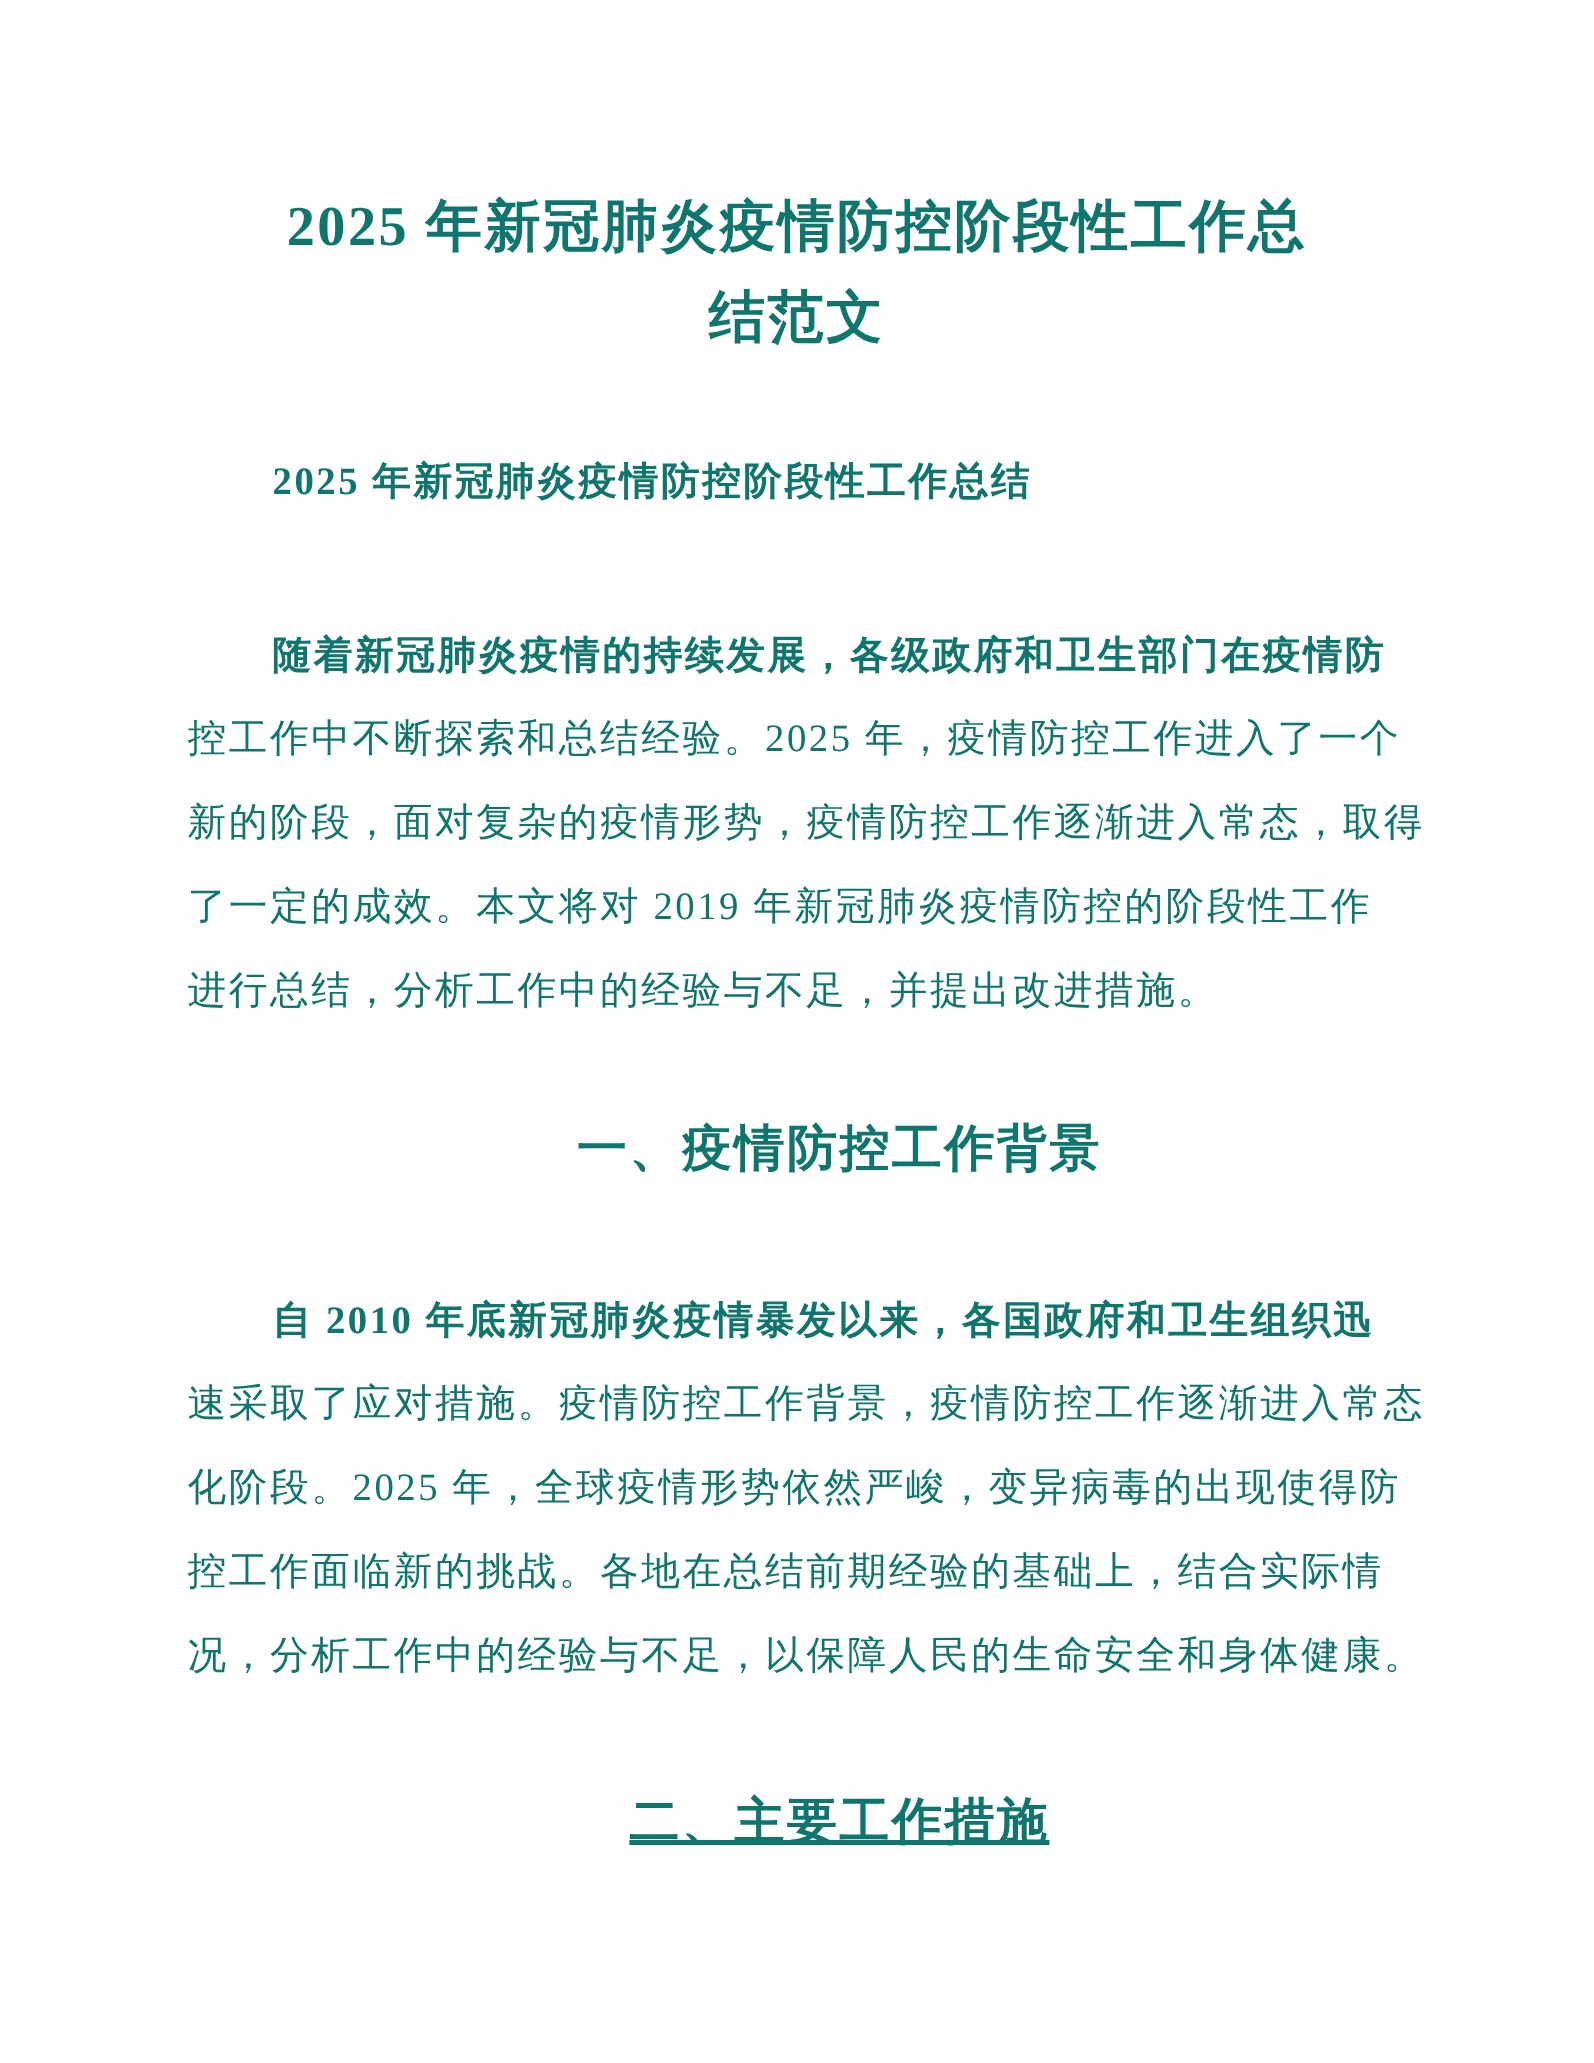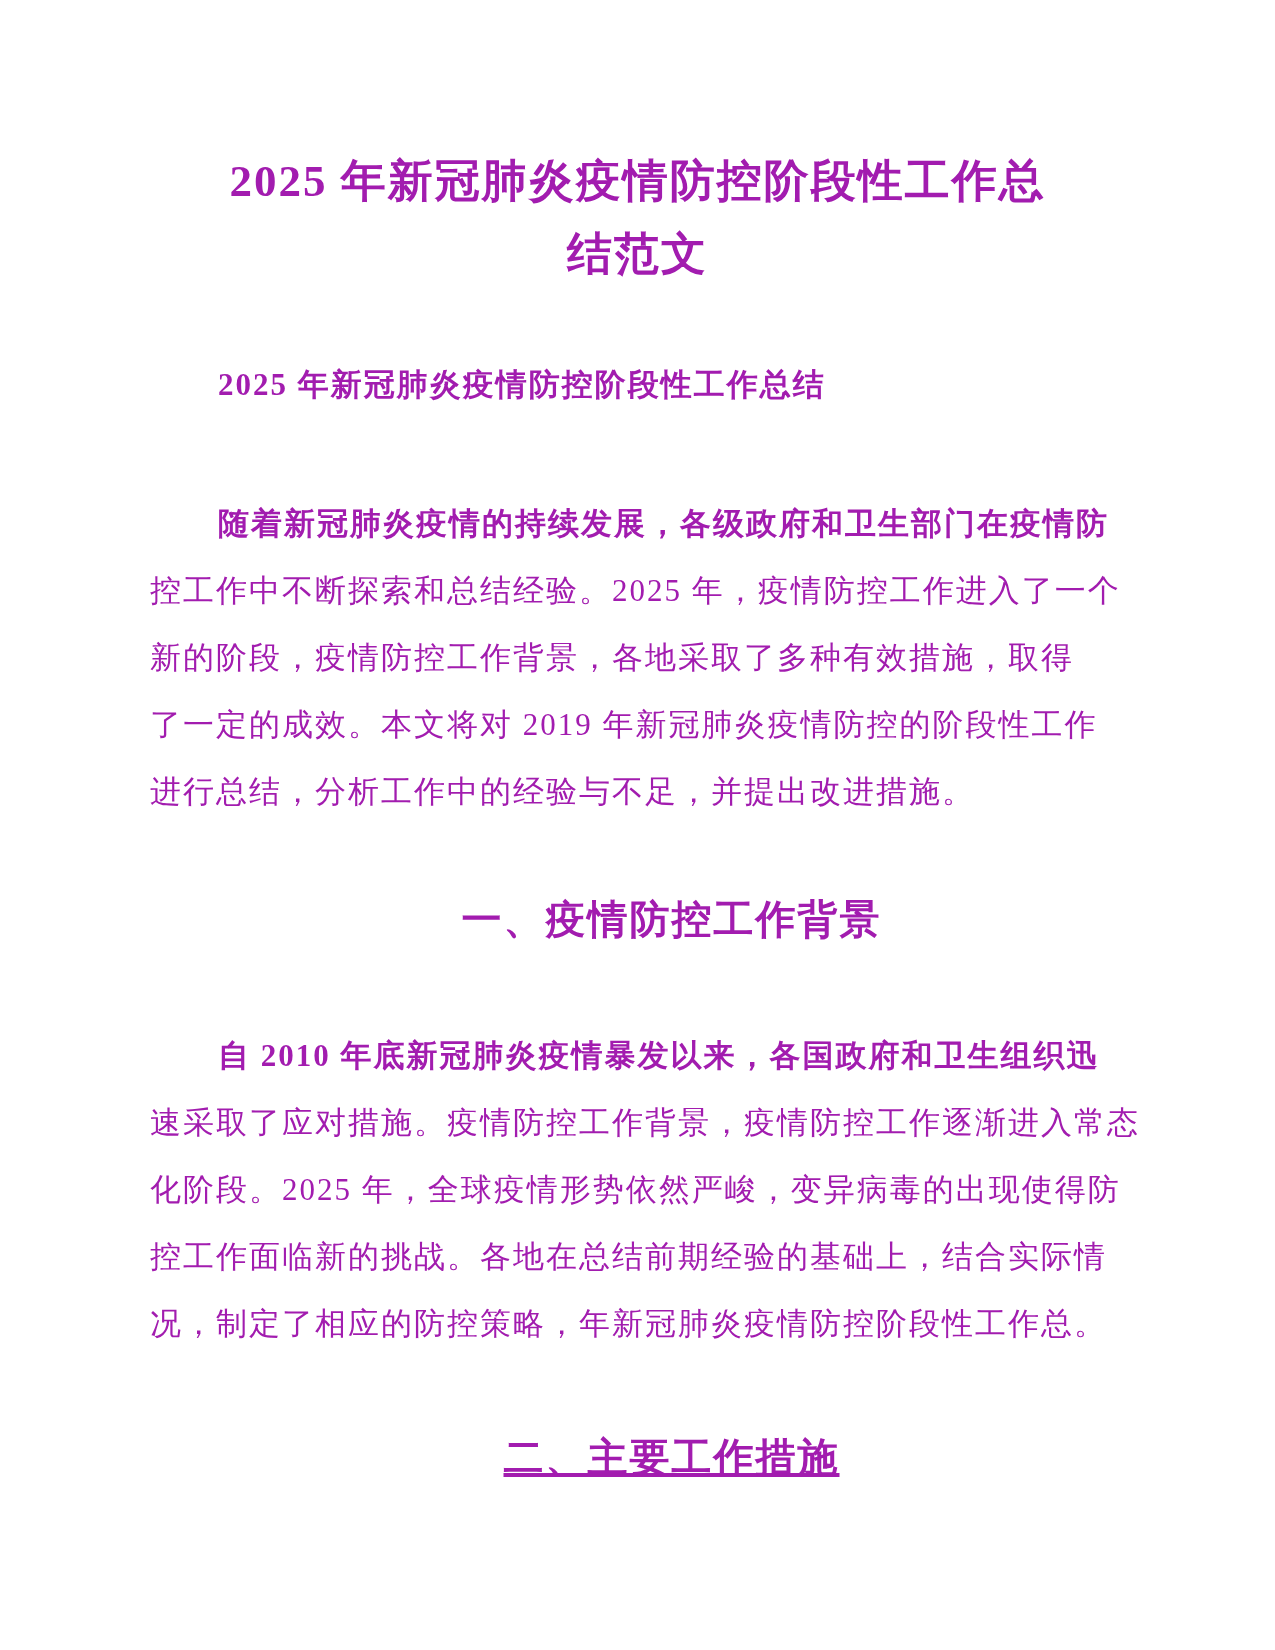--- a/index.html
+++ b/index.html
@@ -5,21 +5,21 @@
   html, body {
     margin: 0;
     padding: 0;
     background: #ffffff;
   }
   .page {
     position: relative;
     width: 1275px;
     height: 1541px;
     background: #ffffff;
-    color: #a21caf;
+    color: #0f766e;
     box-sizing: border-box;
     padding: 0 150px;
     overflow: hidden;
     font-family: "Liberation Serif", "DejaVu Serif", serif;
   }
   .doc-title {
     margin: 0;
     padding-top: 145px;
     text-align: center;
     font-weight: bold;
@@ -77,30 +77,30 @@
   <h1 class="doc-title">
     <span class="title-line">2025 年新冠肺炎疫情防控阶段性工作总</span>
     <span class="title-line">结范文</span>
   </h1>
 
   <p class="subtitle">2025 年新冠肺炎疫情防控阶段性工作总结</p>
 
   <div class="para" id="para-1">
       <div class="line first-line">随着新冠肺炎疫情的持续发展，各级政府和卫生部门在疫情防</div>
       <div class="line">控工作中不断探索和总结经验。2025 年，疫情防控工作进入了一个</div>
-      <div class="line">新的阶段，疫情防控工作背景，各地采取了多种有效措施，取得</div>
+      <div class="line">新的阶段，面对复杂的疫情形势，疫情防控工作逐渐进入常态，取得</div>
       <div class="line">了一定的成效。本文将对 2019 年新冠肺炎疫情防控的阶段性工作</div>
       <div class="line">进行总结，分析工作中的经验与不足，并提出改进措施。</div>
     </div>
 
   <h2 class="section-heading" id="heading-1">一、疫情防控工作背景</h2>
 
   <div class="para" id="para-2">
       <div class="line first-line">自 2010 年底新冠肺炎疫情暴发以来，各国政府和卫生组织迅</div>
       <div class="line">速采取了应对措施。疫情防控工作背景，疫情防控工作逐渐进入常态</div>
       <div class="line">化阶段。2025 年，全球疫情形势依然严峻，变异病毒的出现使得防</div>
       <div class="line">控工作面临新的挑战。各地在总结前期经验的基础上，结合实际情</div>
-      <div class="line">况，制定了相应的防控策略，年新冠肺炎疫情防控阶段性工作总。</div>
+      <div class="line">况，分析工作中的经验与不足，以保障人民的生命安全和身体健康。</div>
     </div>
 
   <h2 class="section-heading" id="heading-2">二、主要工作措施</h2>
 
 </div>
 
 </body></html>

